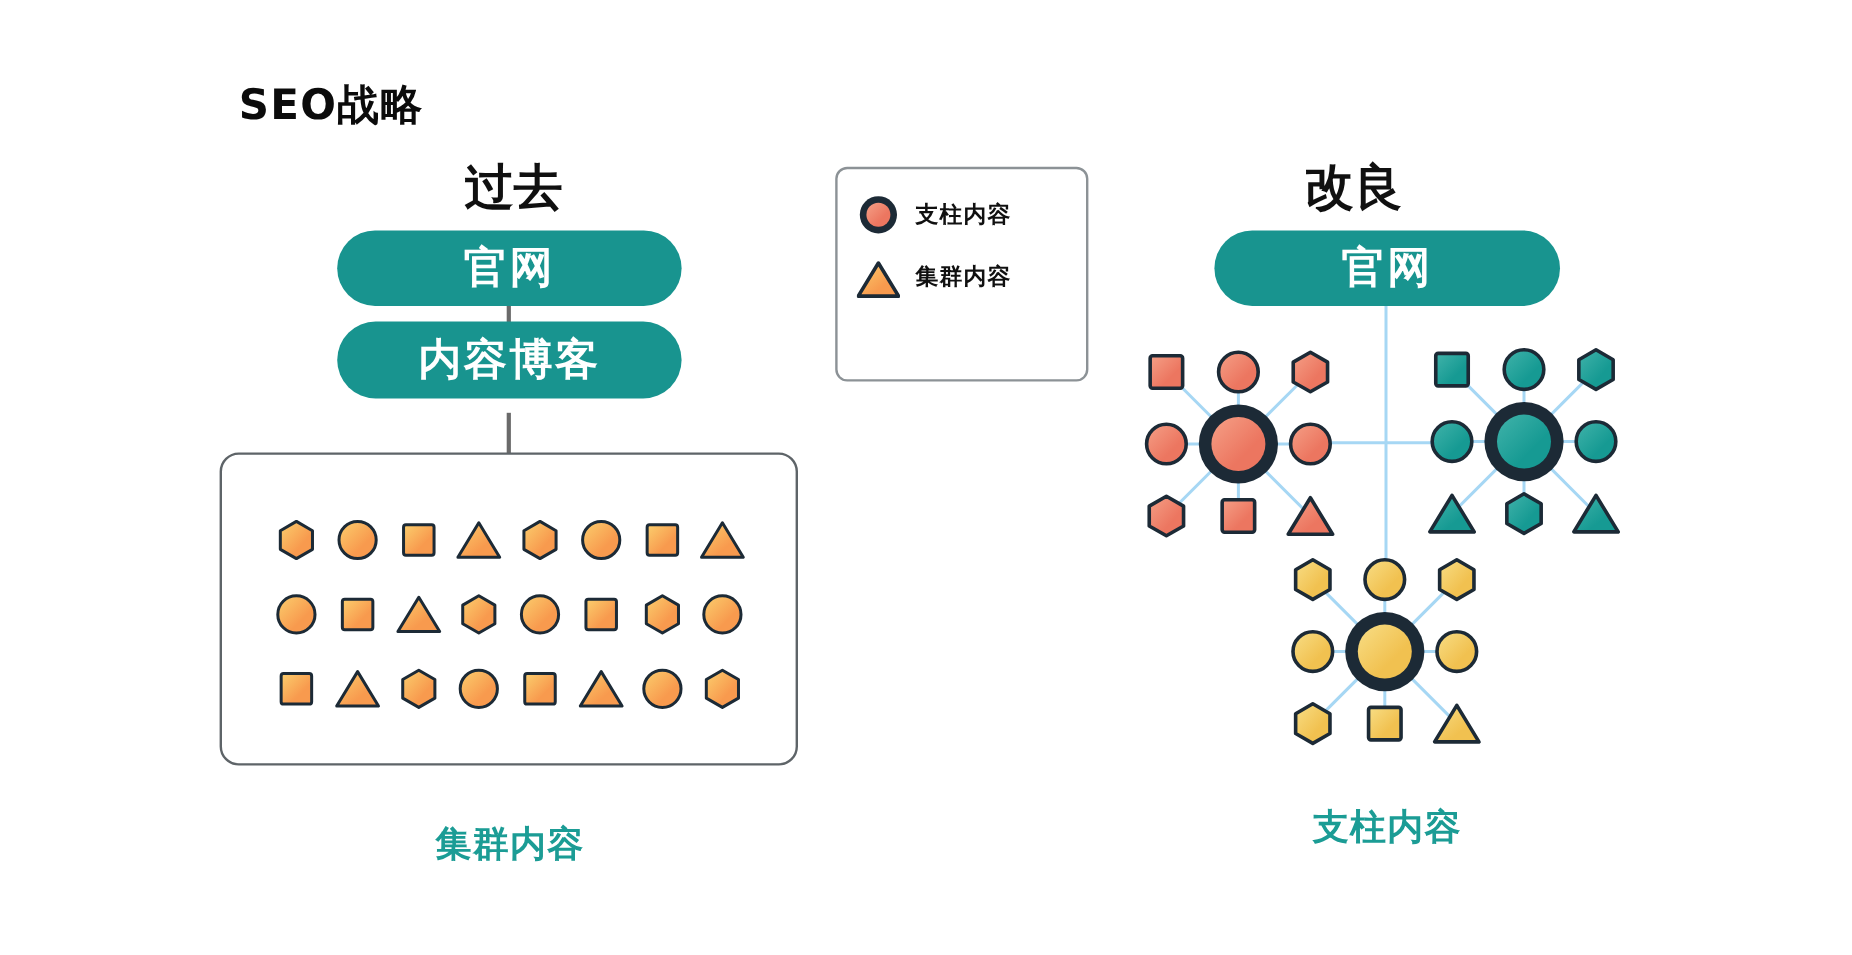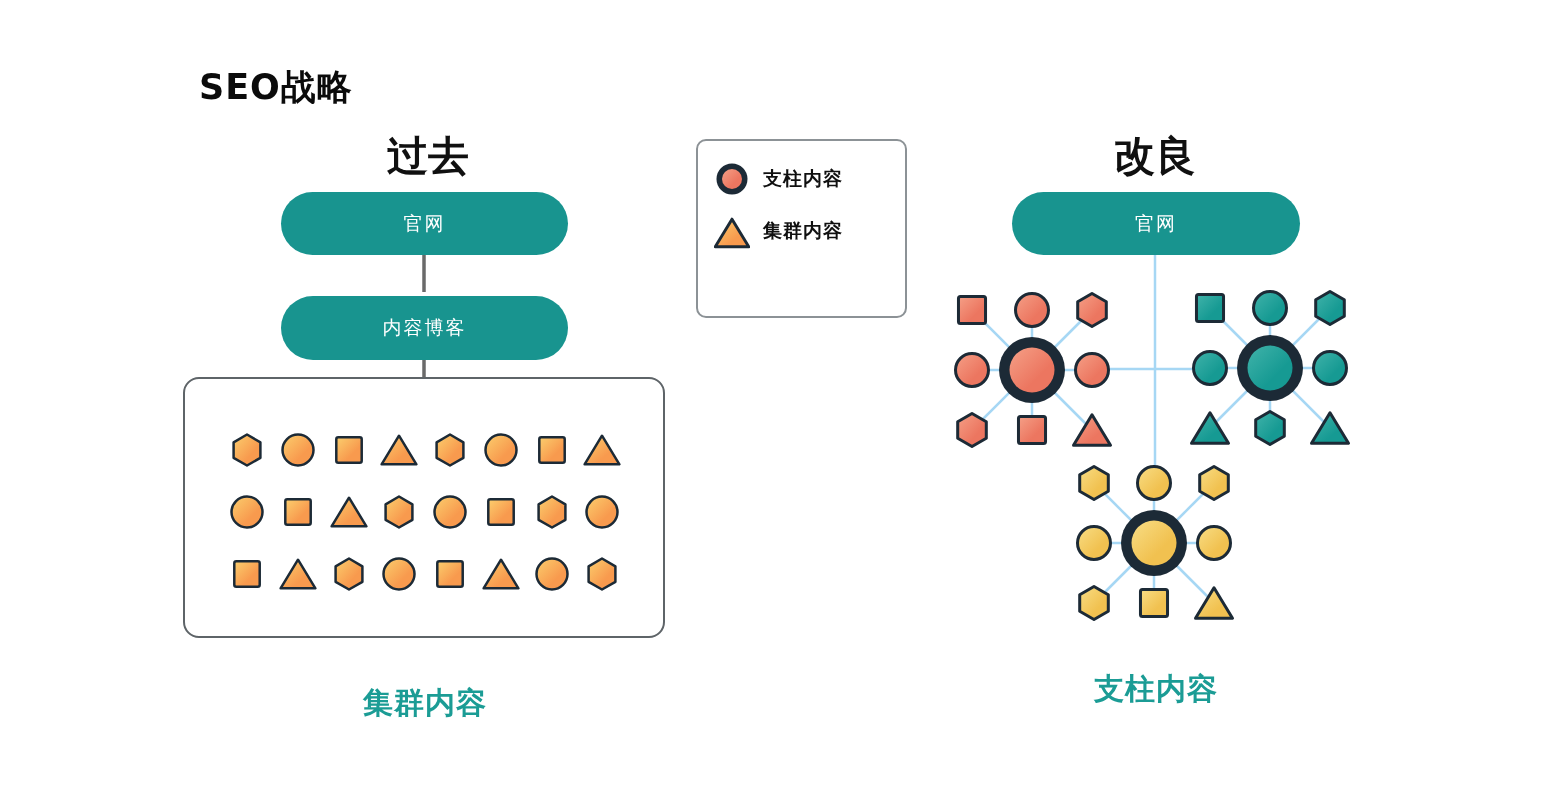--- a/index.html
+++ b/index.html
@@ -2,26 +2,26 @@
 <html><head>
 <meta charset="utf-8">
 <style>
   html,body{margin:0;padding:0;background:#fff;}
   body{font-family:"DejaVu Sans","Liberation Sans",sans-serif;}
   .canvas{position:relative;width:1543px;height:796px;background:#ffffff;overflow:hidden;}
   #main-svg{position:absolute;left:0;top:0;z-index:1;}
   .title{position:absolute;left:199px;top:64px;font-size:35px;font-weight:800;color:#0b0b0b;z-index:2;letter-spacing:1px;}
   .heading{position:absolute;width:160px;text-align:center;font-size:41px;font-weight:700;color:#101010;z-index:2;}
   #left-heading{left:348px;top:129px;}
-  #right-heading{left:1075px;top:129px;}
+  #right-heading{left:1048px;top:129px;}
   .pill{position:absolute;height:63px;border-radius:33px;background:var(--teal,#18948F);color:#fff;
-        font-size:19px;font-weight:400;display:flex;align-items:center;justify-content:center;
+        font-size:36px;font-weight:700;display:flex;align-items:center;justify-content:center;
         z-index:2;letter-spacing:2px;}
   #pill-left-site{left:281px;top:192px;width:287px;}
-  #pill-left-blog{left:281px;top:296px;width:287px;height:64px;}
+  #pill-left-blog{left:281px;top:268px;width:287px;height:64px;}
   #pill-right-site{left:1012px;top:192px;width:288px;}
   .cluster-box{position:absolute;left:183px;top:377px;width:482px;height:261px;box-sizing:border-box;
         border:2.5px solid var(--box-border,#5E6468);border-radius:16px;background:#fff;z-index:2;}
   #grid-svg{position:absolute;left:0;top:0;}
   .caption{position:absolute;width:220px;text-align:center;font-size:30px;font-weight:700;
         color:var(--caption,#1B9C95);z-index:2;letter-spacing:1px;}
   #left-caption{left:315px;top:683px;}
   #right-caption{left:1046px;top:669px;}
   .legend{position:absolute;left:696px;top:139px;width:211px;height:179px;box-sizing:border-box;
         border:2px solid var(--legend-border,#8C9296);border-radius:10px;background:#fff;z-index:2;

